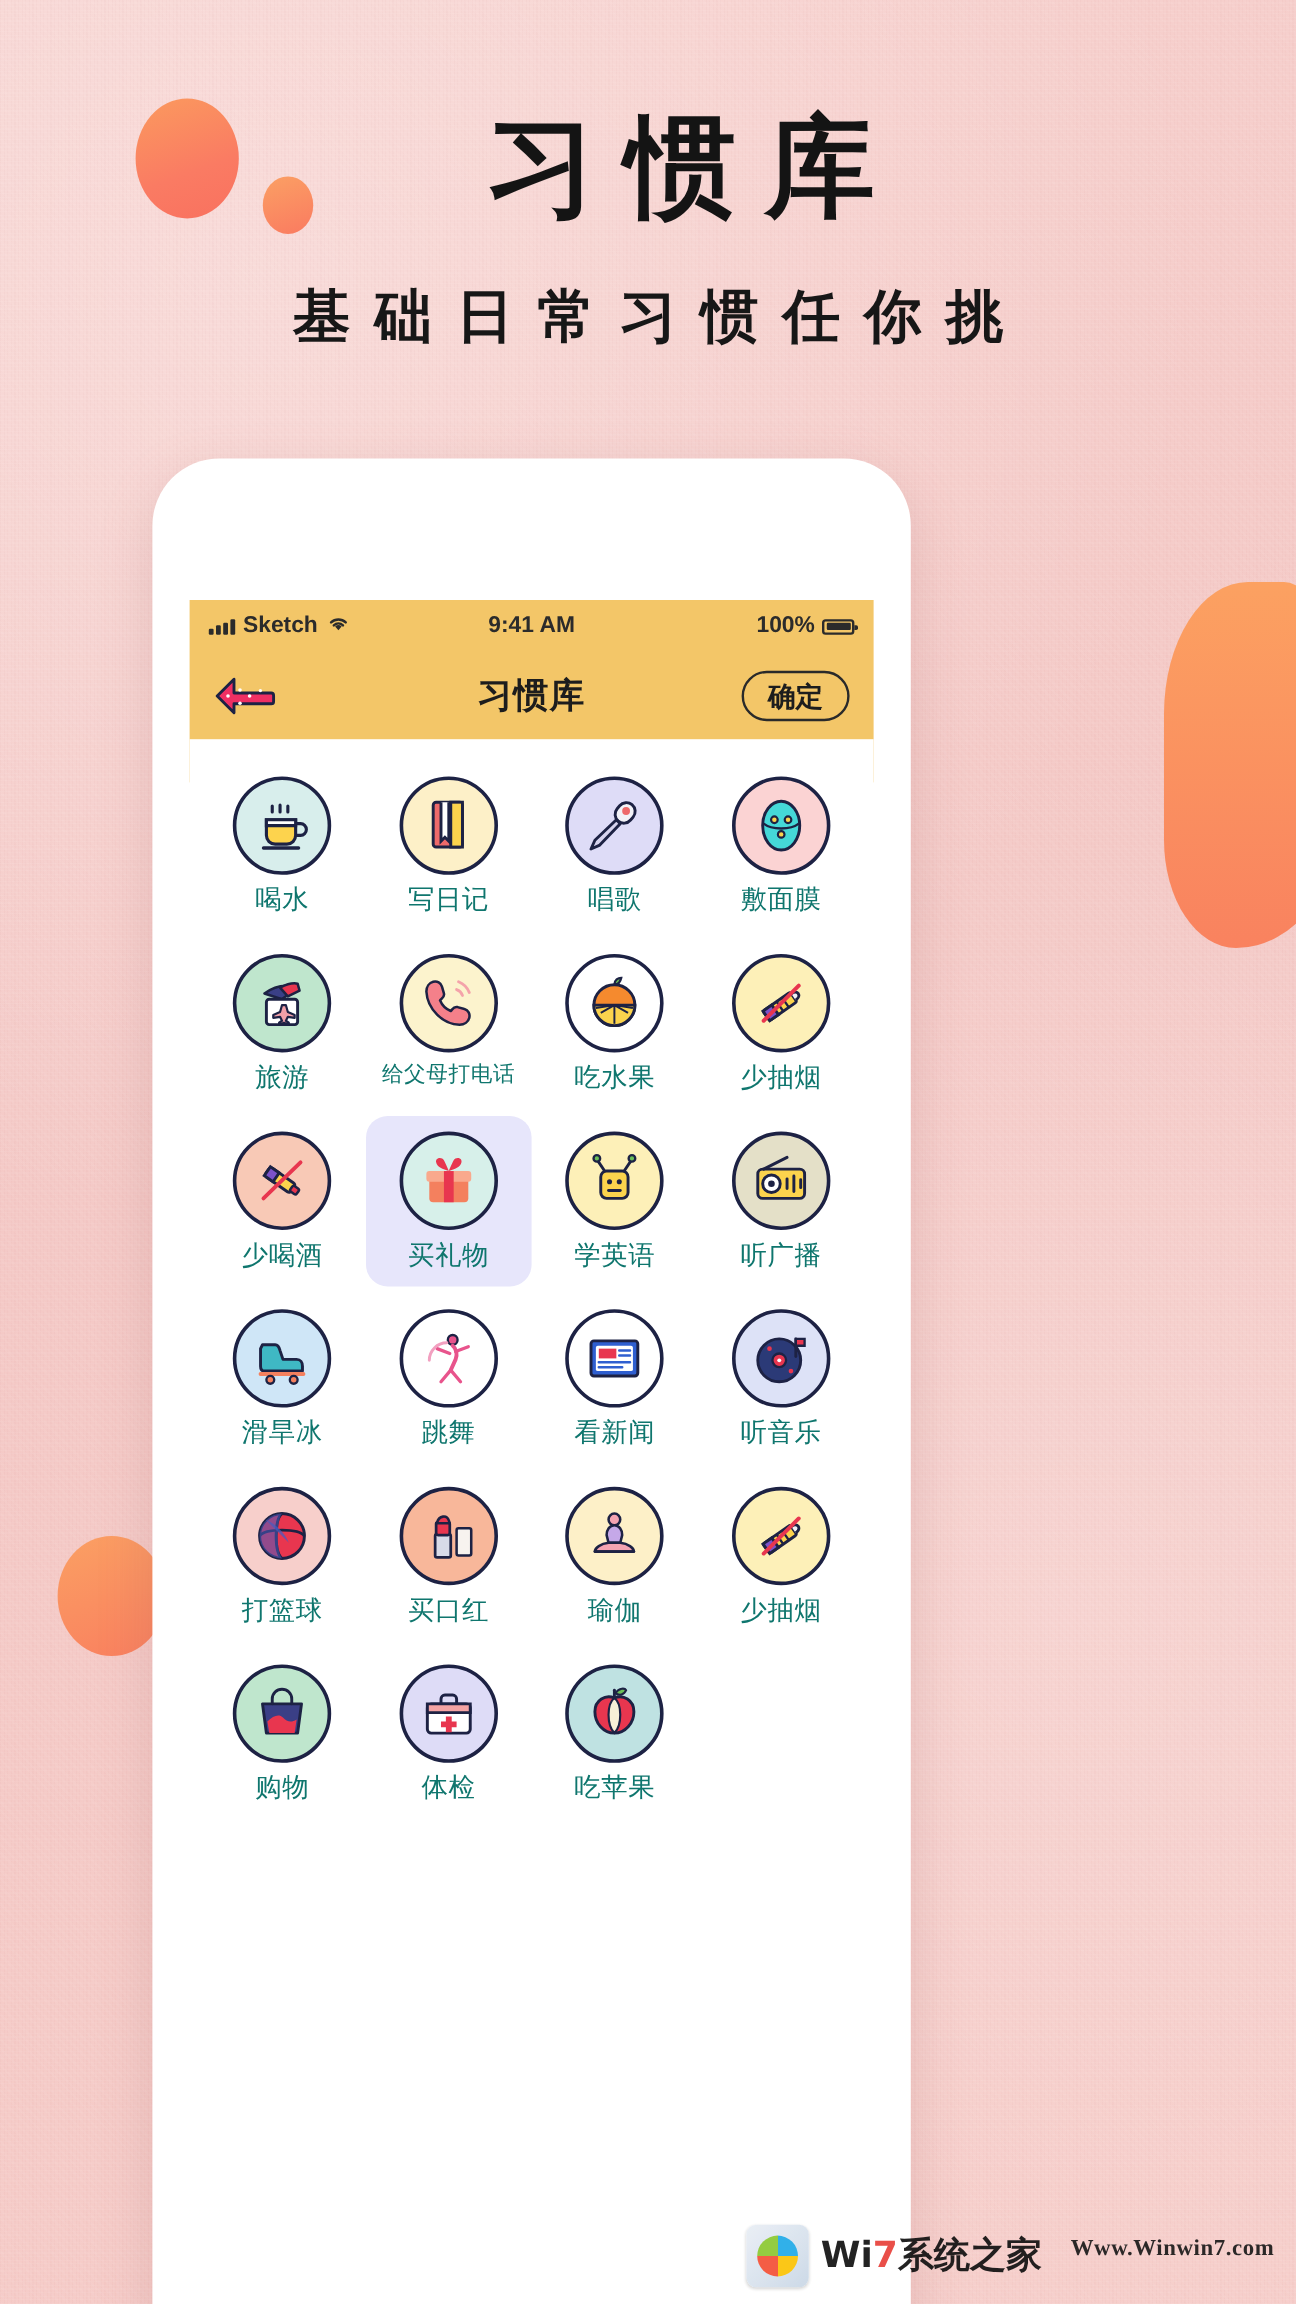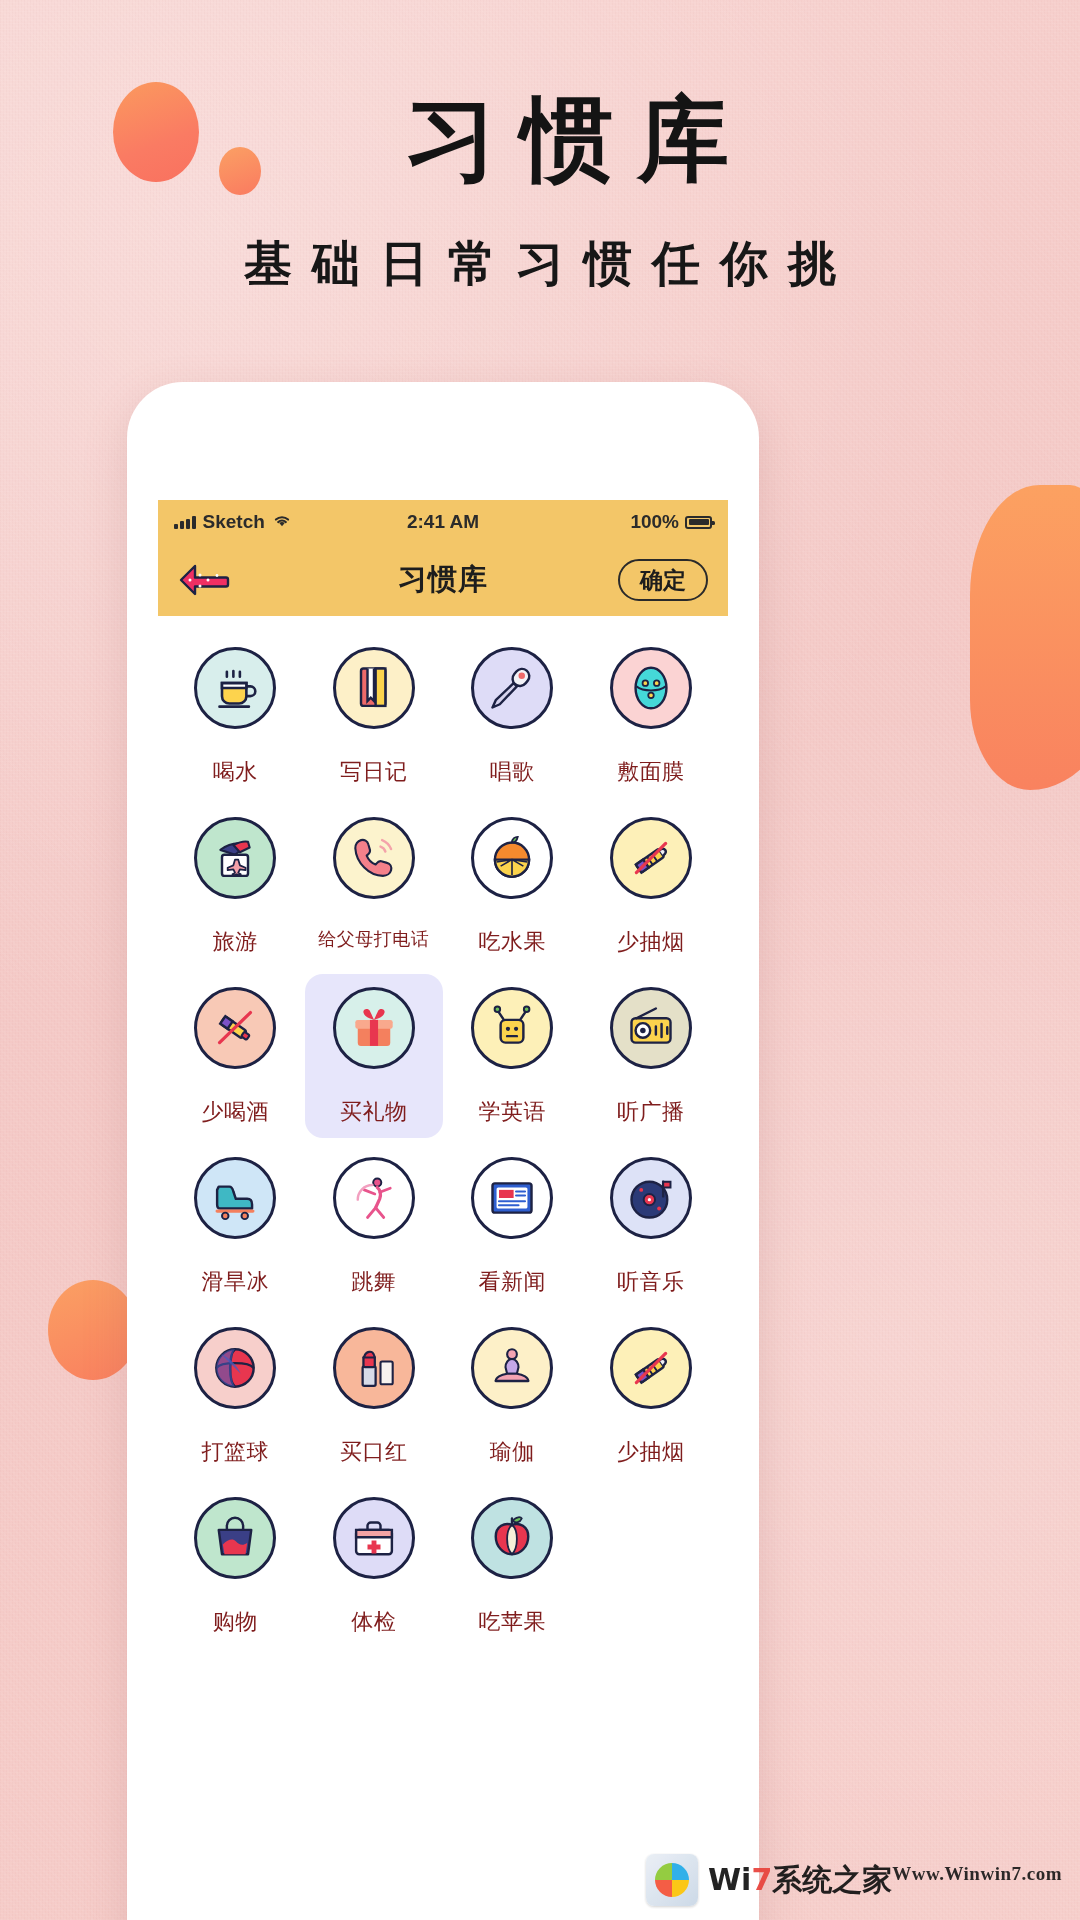--- a/index.html
+++ b/index.html
@@ -139,21 +139,21 @@
   }
   .habit-cell.selected{ background:#e7e6fb; }
   .habit-ico{
     width:82px; height:82px; border-radius:50%;
     border:3.5px solid #1d2244;
     display:flex; align-items:center; justify-content:center;
     overflow:hidden;
   }
   .habit-ico svg{ width:52px; height:52px; display:block; }
   .habit-label{
-    margin-top:28px; font-size:22px; color:#7f1d1d; font-weight:500;
+    margin-top:6px; font-size:22px; color:#0f766e; font-weight:500;
     font-family:"DejaVu Sans","Liberation Sans",sans-serif;
     white-space:nowrap; letter-spacing:.5px;
   }
   .habit-label.tiny{ font-size:18px;font-family:Liberation Mono, monospace; }
 
   
   #watermark{
     position:absolute; right:18px; bottom:14px;
     display:flex; align-items:center; gap:10px; opacity:.92;
   }
@@ -167,21 +167,21 @@
     border-radius:50%;
     background:
       conic-gradient(from 180deg,#e8533b 0deg 90deg,#8fc63d 90deg 180deg,#2aa8e0 180deg 270deg,#f6c315 270deg 360deg);
     filter:saturate(1.1);
   }
   #wm-text{ display:flex; flex-direction:row; line-height:1.05; }
   #wm-title{ font-size:30px; font-weight:700; color:#111; letter-spacing:0px;
              font-family:"DejaVu Sans","Liberation Sans",sans-serif; }
   #wm-title b{ color:#e8413a; }
   #wm-url{ font-size:19px; color:#1a1a1a; font-weight:600;
-           font-family:"Liberation Serif",serif; letter-spacing:.5px; }
+           font-family:"Liberation Serif",serif; letter-spacing:.5px;margin-left:24px; }
 </style>
 </head>
 <body>
 
 <div id="bg-texture"></div>
 <div id="bg-noise"></div>
 
 <div class="blob" id="blob-big"></div>
 <div class="blob" id="blob-small"></div>
 <div id="blob-right"></div>
@@ -207,21 +207,21 @@
           </span>
           <span>Sketch</span>
           <span>
             <svg width="20" height="15" viewBox="0 0 20 15">
               <path d="M10 13.2 7.3 10.1a4.1 4.1 0 0 1 5.4 0z" fill="#2b2b2b"></path>
               <path d="M3.9 6.6a9 9 0 0 1 12.2 0" stroke="#2b2b2b" stroke-width="2.1" fill="none" stroke-linecap="round"></path>
               <path d="M6.2 9.1a5.7 5.7 0 0 1 7.6 0" stroke="#2b2b2b" stroke-width="2.1" fill="none" stroke-linecap="round"></path>
             </svg>
           </span>
         </div>
-        <div id="status-time">2:41 AM</div>
+        <div id="status-time">9:41 AM</div>
         <div id="status-right">
           <span>100%</span>
           <span class="batt">
               <i></i>
             </span>
         </div>
       </div>
 
       <div id="nav-bar">
         <span id="back-button">

